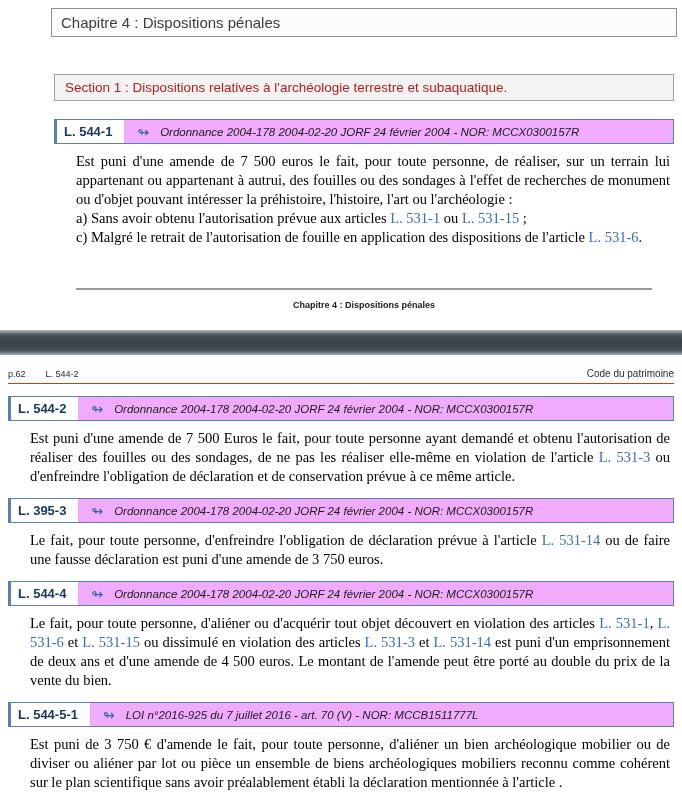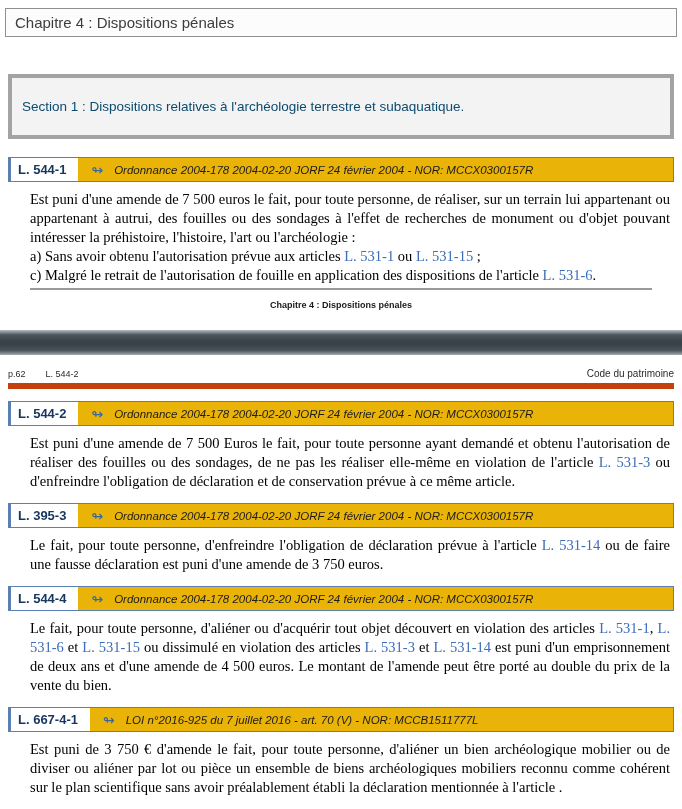--- a/index.html
+++ b/index.html
@@ -1,33 +1,33 @@
 <!DOCTYPE html>
 <html lang="fr"><head>
 <meta charset="utf-8">
 <style>
   html,body{margin:0;padding:0;}
   body{
     width:682px;height:809px;overflow:hidden;background:#ffffff;
     font-family:"Liberation Sans",sans-serif;position:relative;
   }
   
-  .page1{position:relative;height:322px;background:#ffffff;}
+  .page1{position:relative;height:322px;background:#ffffff;margin-left:46px;}
   .chapter-box{
     margin:8px 5px 0 5px;border:1px solid #909090;background:#fcfcfc;
     padding:5px 9px;font-size:15px;color:#3d3d3d;
   }
   .section-box{
-    margin:37px 8px 0 8px;border:4px solid #a3a3a3;background:#f3f3f3;
-    padding:21px 10px;font-size:13.5px;color:#0c4a6e;
+    margin:37px 8px 0 8px;border:1px solid #a3a3a3;background:#f3f3f3;
+    padding:5px 10px;font-size:13.5px;color:#b91c1c;
   }
   
   .art-header{
     margin:18px 8px 0 8px;border:1px solid #5b7fb3;border-left-width:3px;
-    background:#eab308;display:flex;align-items:center;height:23px;
+    background:#f0abfc;display:flex;align-items:center;height:23px;
   }
   .art-id{
     background:#ffffff;align-self:stretch;display:flex;align-items:center;
     padding:0 12px 0 7px;font-weight:bold;font-size:13px;color:#17365d;
     white-space:nowrap;
   }
   .art-arrow{
     color:#3465a4;font-size:14px;margin:0 11px 0 13px;line-height:1;
   }
   .art-ref{
@@ -47,21 +47,21 @@
   .page1-footer span{font-size:9px;font-weight:bold;color:#1a1a1a;}
   
   .band{
     height:25px;width:682px;
     background:linear-gradient(180deg,#b8bcbf 0%,#4a545b 20%,#39424a 45%,#39424a 60%,#4a545b 82%,#a6abae 100%);
   }
   
   .page2{position:relative;height:462px;background:#ffffff;}
   .p2-header{
     margin:13px 8px 0 8px;display:flex;align-items:baseline;
-    border-bottom:6px solid #c2410c;padding-bottom:4px;
+    border-bottom:1px solid #c2410c;padding-bottom:4px;
   }
   .p2-header .pg{font-size:9px;color:#2b2b2b;}
   .p2-header .art{font-size:9px;color:#2b2b2b;margin-left:20px;}
   .p2-header .right{margin-left:auto;font-size:10px;color:#2b2b2b;}
 </style>
 </head>
 <body>
 
 <div class="page1">
   <div class="chapter-box">Chapitre 4 : Dispositions pénales</div>
@@ -122,21 +122,21 @@
       <span class="art-arrow">↬</span>
       <span class="art-ref">Ordonnance 2004-178 2004-02-20 JORF 24 février 2004 - NOR: MCCX0300157R</span>
     </div>
     <div class="art-body">
         <div>Le fait, pour toute personne, d'aliéner ou d'acquérir tout objet découvert en violation des articles <span class="link">L. 531-1</span>, <span class="link">L. 531-6</span> et <span class="link">L. 531-15</span> ou dissimulé en violation des articles <span class="link">L. 531-3</span> et <span class="link">L. 531-14</span> est puni d'un emprisonnement de deux ans et d'une amende de 4 500 euros. Le montant de l'amende peut être porté au double du prix de la vente du bien.</div>
       </div>
   </div>
 
   <div class="art">
     <div class="art-header">
-      <span class="art-id">L. 667-4-1</span>
+      <span class="art-id">L. 544-5-1</span>
       <span class="art-arrow">↬</span>
       <span class="art-ref">LOI n°2016-925 du 7 juillet 2016 - art. 70 (V) - NOR: MCCB1511777L</span>
     </div>
     <div class="art-body">
         <div>Est puni de 3 750 € d'amende le fait, pour toute personne, d'aliéner un bien archéologique mobilier ou de diviser ou aliéner par lot ou pièce un ensemble de biens archéologiques mobiliers reconnu comme cohérent sur le plan scientifique sans avoir préalablement établi la déclaration mentionnée à l'article .</div>
       </div>
   </div>
 
 </div>
 

